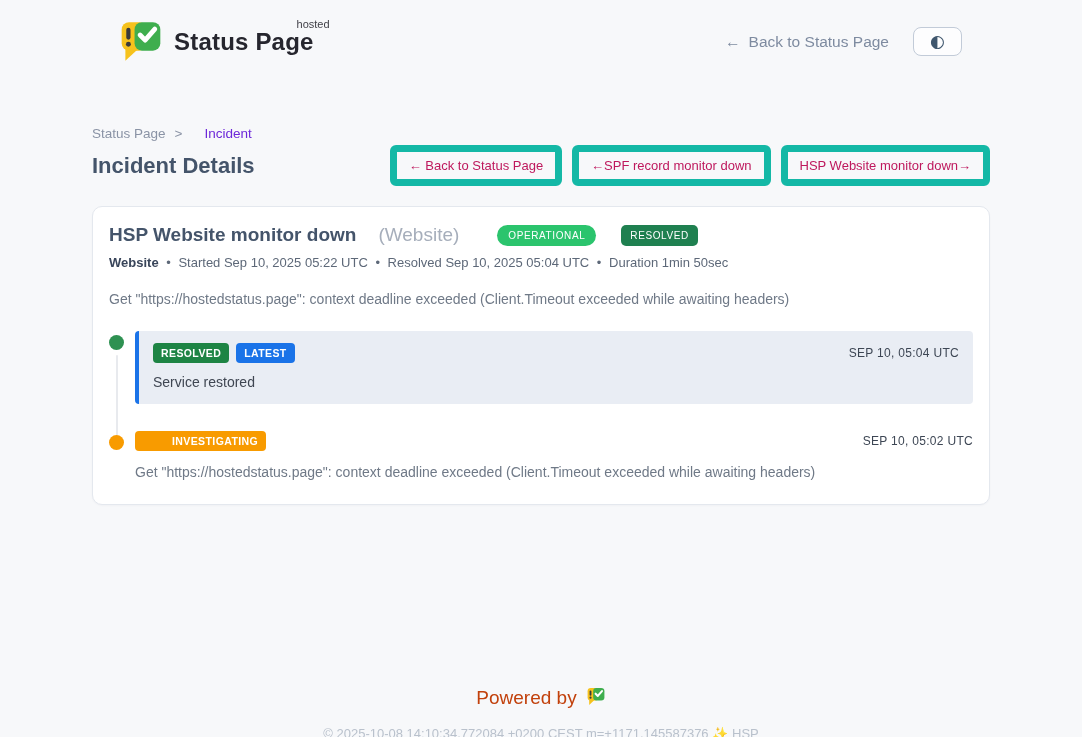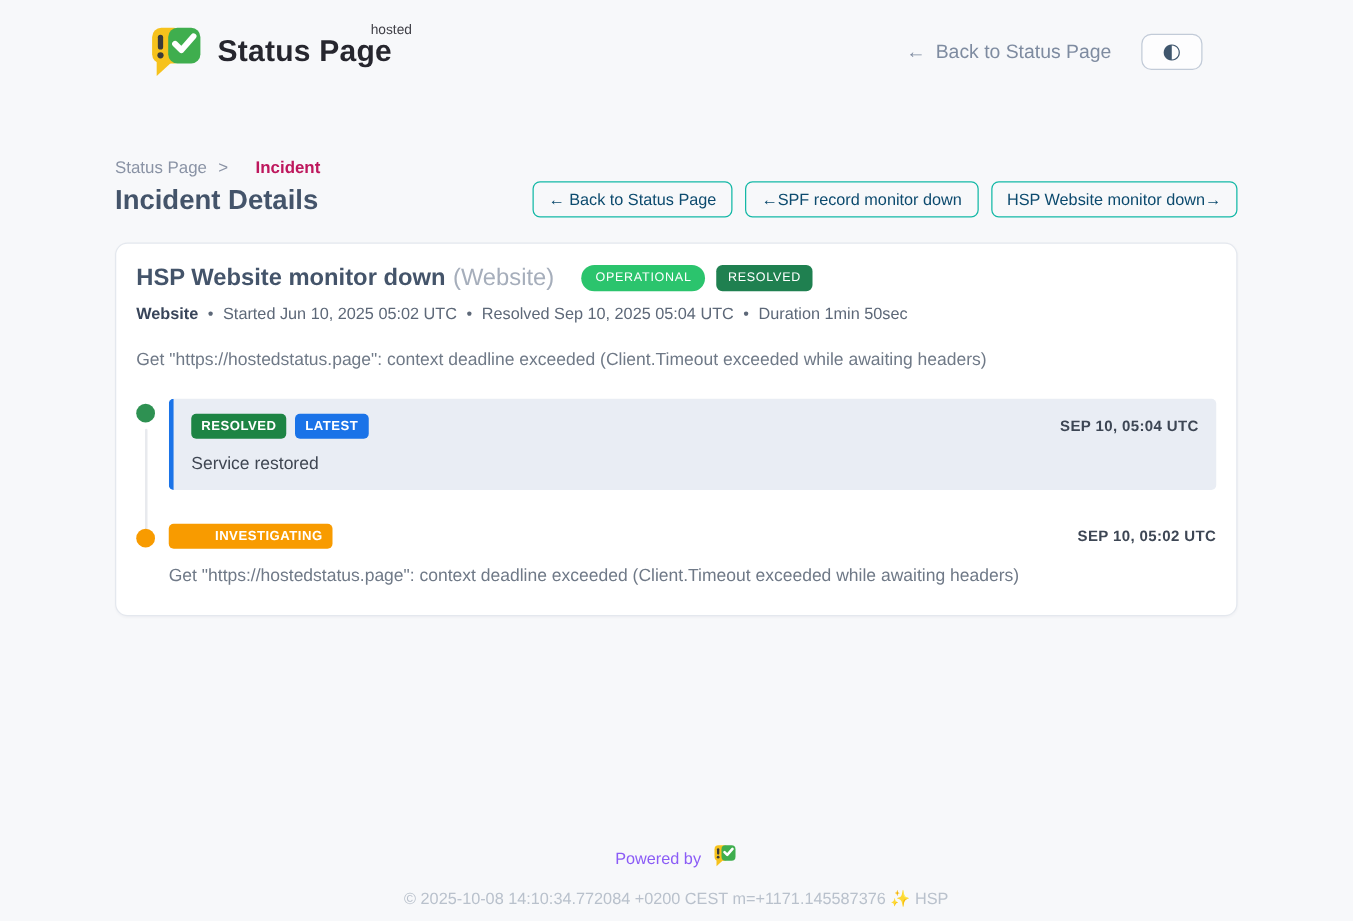--- a/index.html
+++ b/index.html
@@ -36,38 +36,38 @@
     background:#fdfdfe; border:1px solid #c2cbd8; border-radius:8px;
     color:#3f566d; font-size:17px; line-height:1; cursor:pointer;
     font-family:"DejaVu Sans",sans-serif;
   }
 
   
   .container { width:898px; margin:50px auto 0; }
 
   .breadcrumb { display:flex; align-items:center; gap:9px; font-size:13.5px; color:#8a93a5; }
   .breadcrumb .bc-root { cursor:pointer; }
-  .breadcrumb .bc-current { color:#be185d; font-weight:700;padding-left:13px; }
+  .breadcrumb .bc-current { color:#6d28d9; font-weight:400;padding-left:13px; }
 
   .title-row { display:flex; justify-content:space-between; align-items:center; margin-top:4px; }
   .page-title { font-size:22px; font-weight:700; color:#44546a; }
   .nav-buttons { display:flex; gap:10px; }
   .nav-btn {
-    border:1px solid #14b8a6; background:transparent; color:#0c4a6e;
+    border:7px solid #14b8a6; background:transparent; color:#be185d;
     font-size:13px; padding:6px 12px; border-radius:6px; cursor:pointer;
     font-family:inherit; white-space:nowrap;
   }
 
   
   .card {
     margin-top:20px; background:#ffffff; border:1px solid #e4e8ee;
     border-radius:10px; padding:17px 16px 24px;
     box-shadow:0 1px 2px rgba(20,30,50,.03);
   }
-  .card-title-row { display:flex; align-items:flex-start; }
+  .card-title-row { display:flex; align-items:flex-end;gap:16px; }
   .incident-title { font-size:19px; font-weight:700; color:#44546a; }
   .incident-component { font-size:19px; font-weight:400; color:#a6aebb; margin-left:6px; }
   .badge { color:#fff; font-weight:400; white-space:nowrap; }
   .badge-operational {
     background:#2bc46d; font-size:10px; letter-spacing:.6px;
     padding:5px 11px; border-radius:999px; margin-left:22px;
   }
   .badge-resolved-hdr {
     background:#1f8050; font-size:10px; letter-spacing:.6px;
     padding:5px 9px; border-radius:5px; margin-left:9px;
@@ -95,29 +95,29 @@
   }
   .tl-head { display:flex; justify-content:space-between; align-items:center; }
   .tl-badges { display:flex; gap:7px; }
   .tl-badge {
     color:#fff; font-size:10.5px; font-weight:700; letter-spacing:.4px;
     padding:4px 8px; border-radius:4px;
   }
   .tl-badge.green { background:#1d8444; }
   .tl-badge.blue { background:#1a73e8;text-align:center; }
   .tl-badge.orange { background:#f89b00;padding-left:37px; }
-  .tl-time { font-size:12px; font-weight:700; color:#3d4654; letter-spacing:.3px; }
+  .tl-time { font-size:12px; font-weight:400; color:#3d4654; letter-spacing:.3px; }
   .tl-msg { margin-top:11px; font-size:14px; color:#3f4652; }
   .tl-item:not(.highlight) .tl-msg { color:#6f7987; margin-top:13px; }
 
   
   .site-footer { margin-top:182px; text-align:center; padding-bottom:26px; }
   .powered {
-    display:flex; justify-content:center; align-items:flex-end; gap:9px;
-    font-size:13px; color:#8b5cf6;
+    display:flex; justify-content:center; align-items:flex-start; gap:9px;
+    font-size:19px; color:#c2410c;
   }
   .powered-icon { width:20px; height:19px; }
   .copyright { margin-top:17px; font-size:13px; color:#b9c1cc; }
 </style>
 </head>
 <body>
 
 <header class="app-header">
   <div class="logo">
     <svg class="logo-icon" viewBox="0 0 50 46">
@@ -165,21 +165,21 @@
     <div class="card-title-row">
       <span class="incident-title">HSP Website monitor down</span>
       <span class="incident-component">(Website)</span>
       <span class="badge badge-operational">OPERATIONAL</span>
       <span class="badge badge-resolved-hdr">RESOLVED</span>
     </div>
 
     <div class="meta">
       <span class="meta-component">Website</span>
       <span class="sep">•</span>
-      <span>Started Jun 10, 2025 05:02 UTC</span>
+      <span>Started Sep 10, 2025 05:22 UTC</span>
       <span class="sep">•</span>
       <span>Resolved Sep 10, 2025 05:04 UTC</span>
       <span class="sep">•</span>
       <span>Duration 1min 50sec</span>
     </div>
 
     <p class="description">Get "https://hostedstatus.page": context deadline exceeded (Client.Timeout exceeded while awaiting headers)</p>
 
     <div class="timeline">
       <div class="tl-line"></div>

